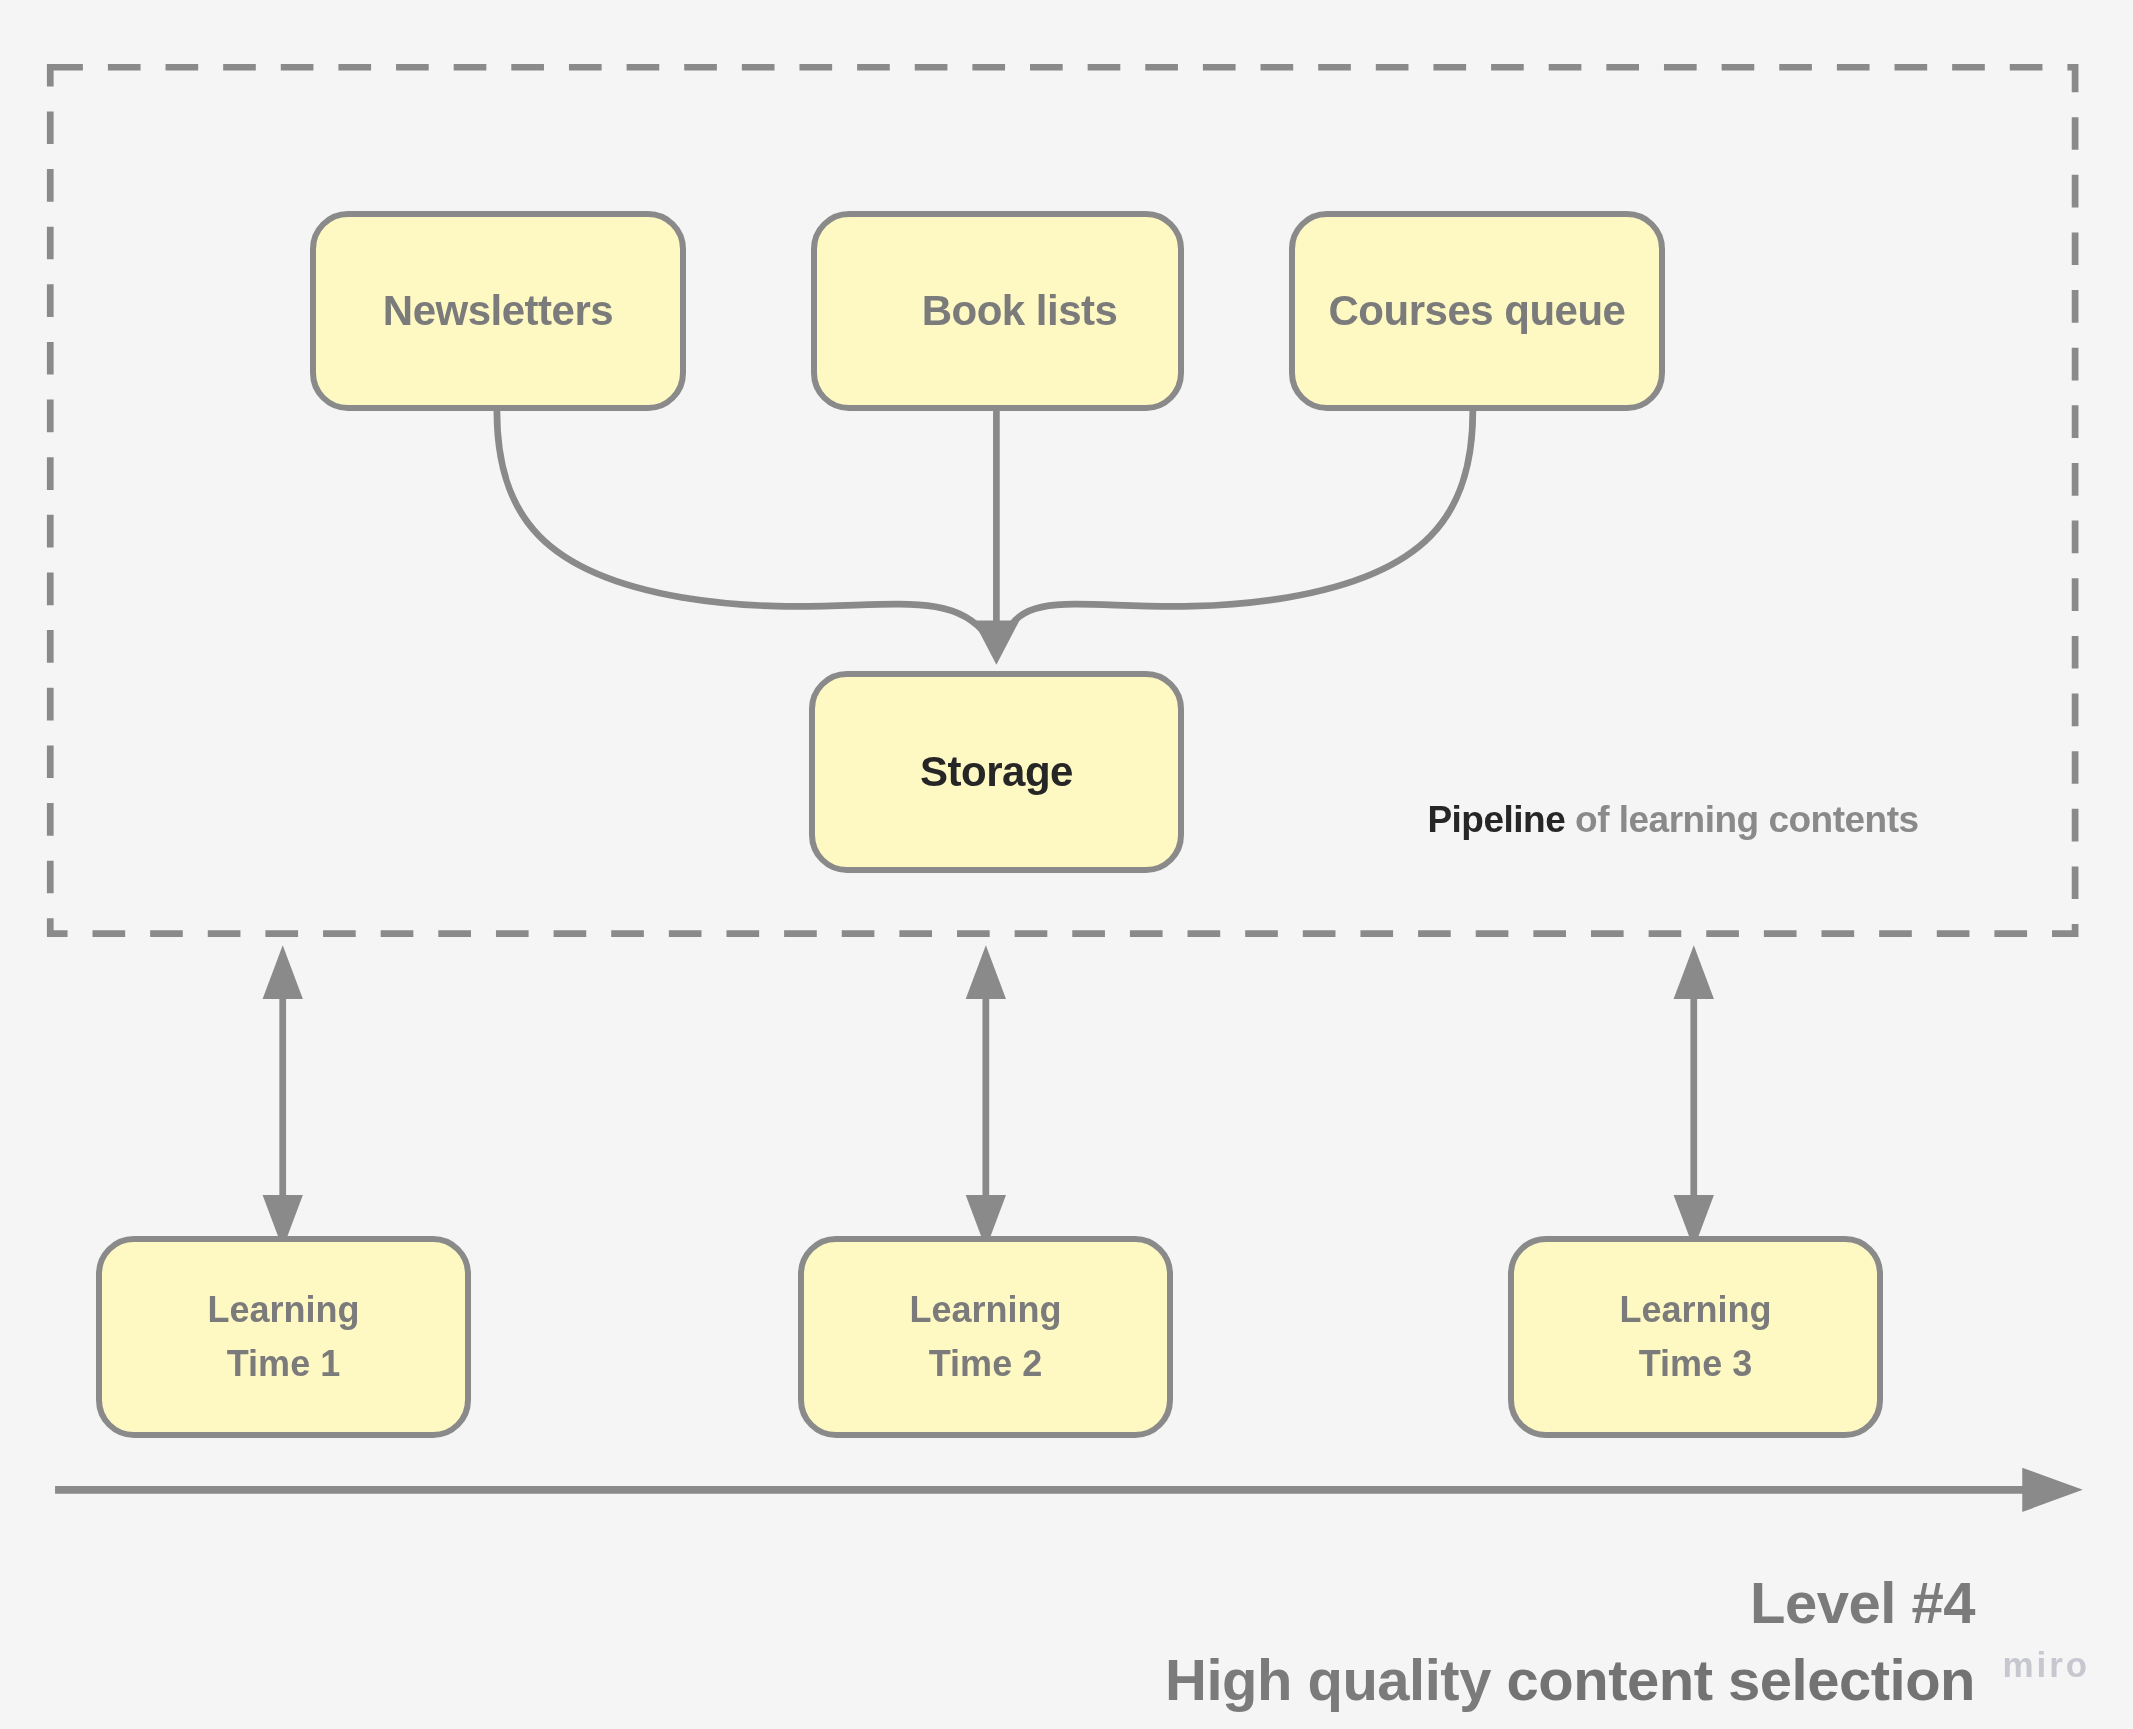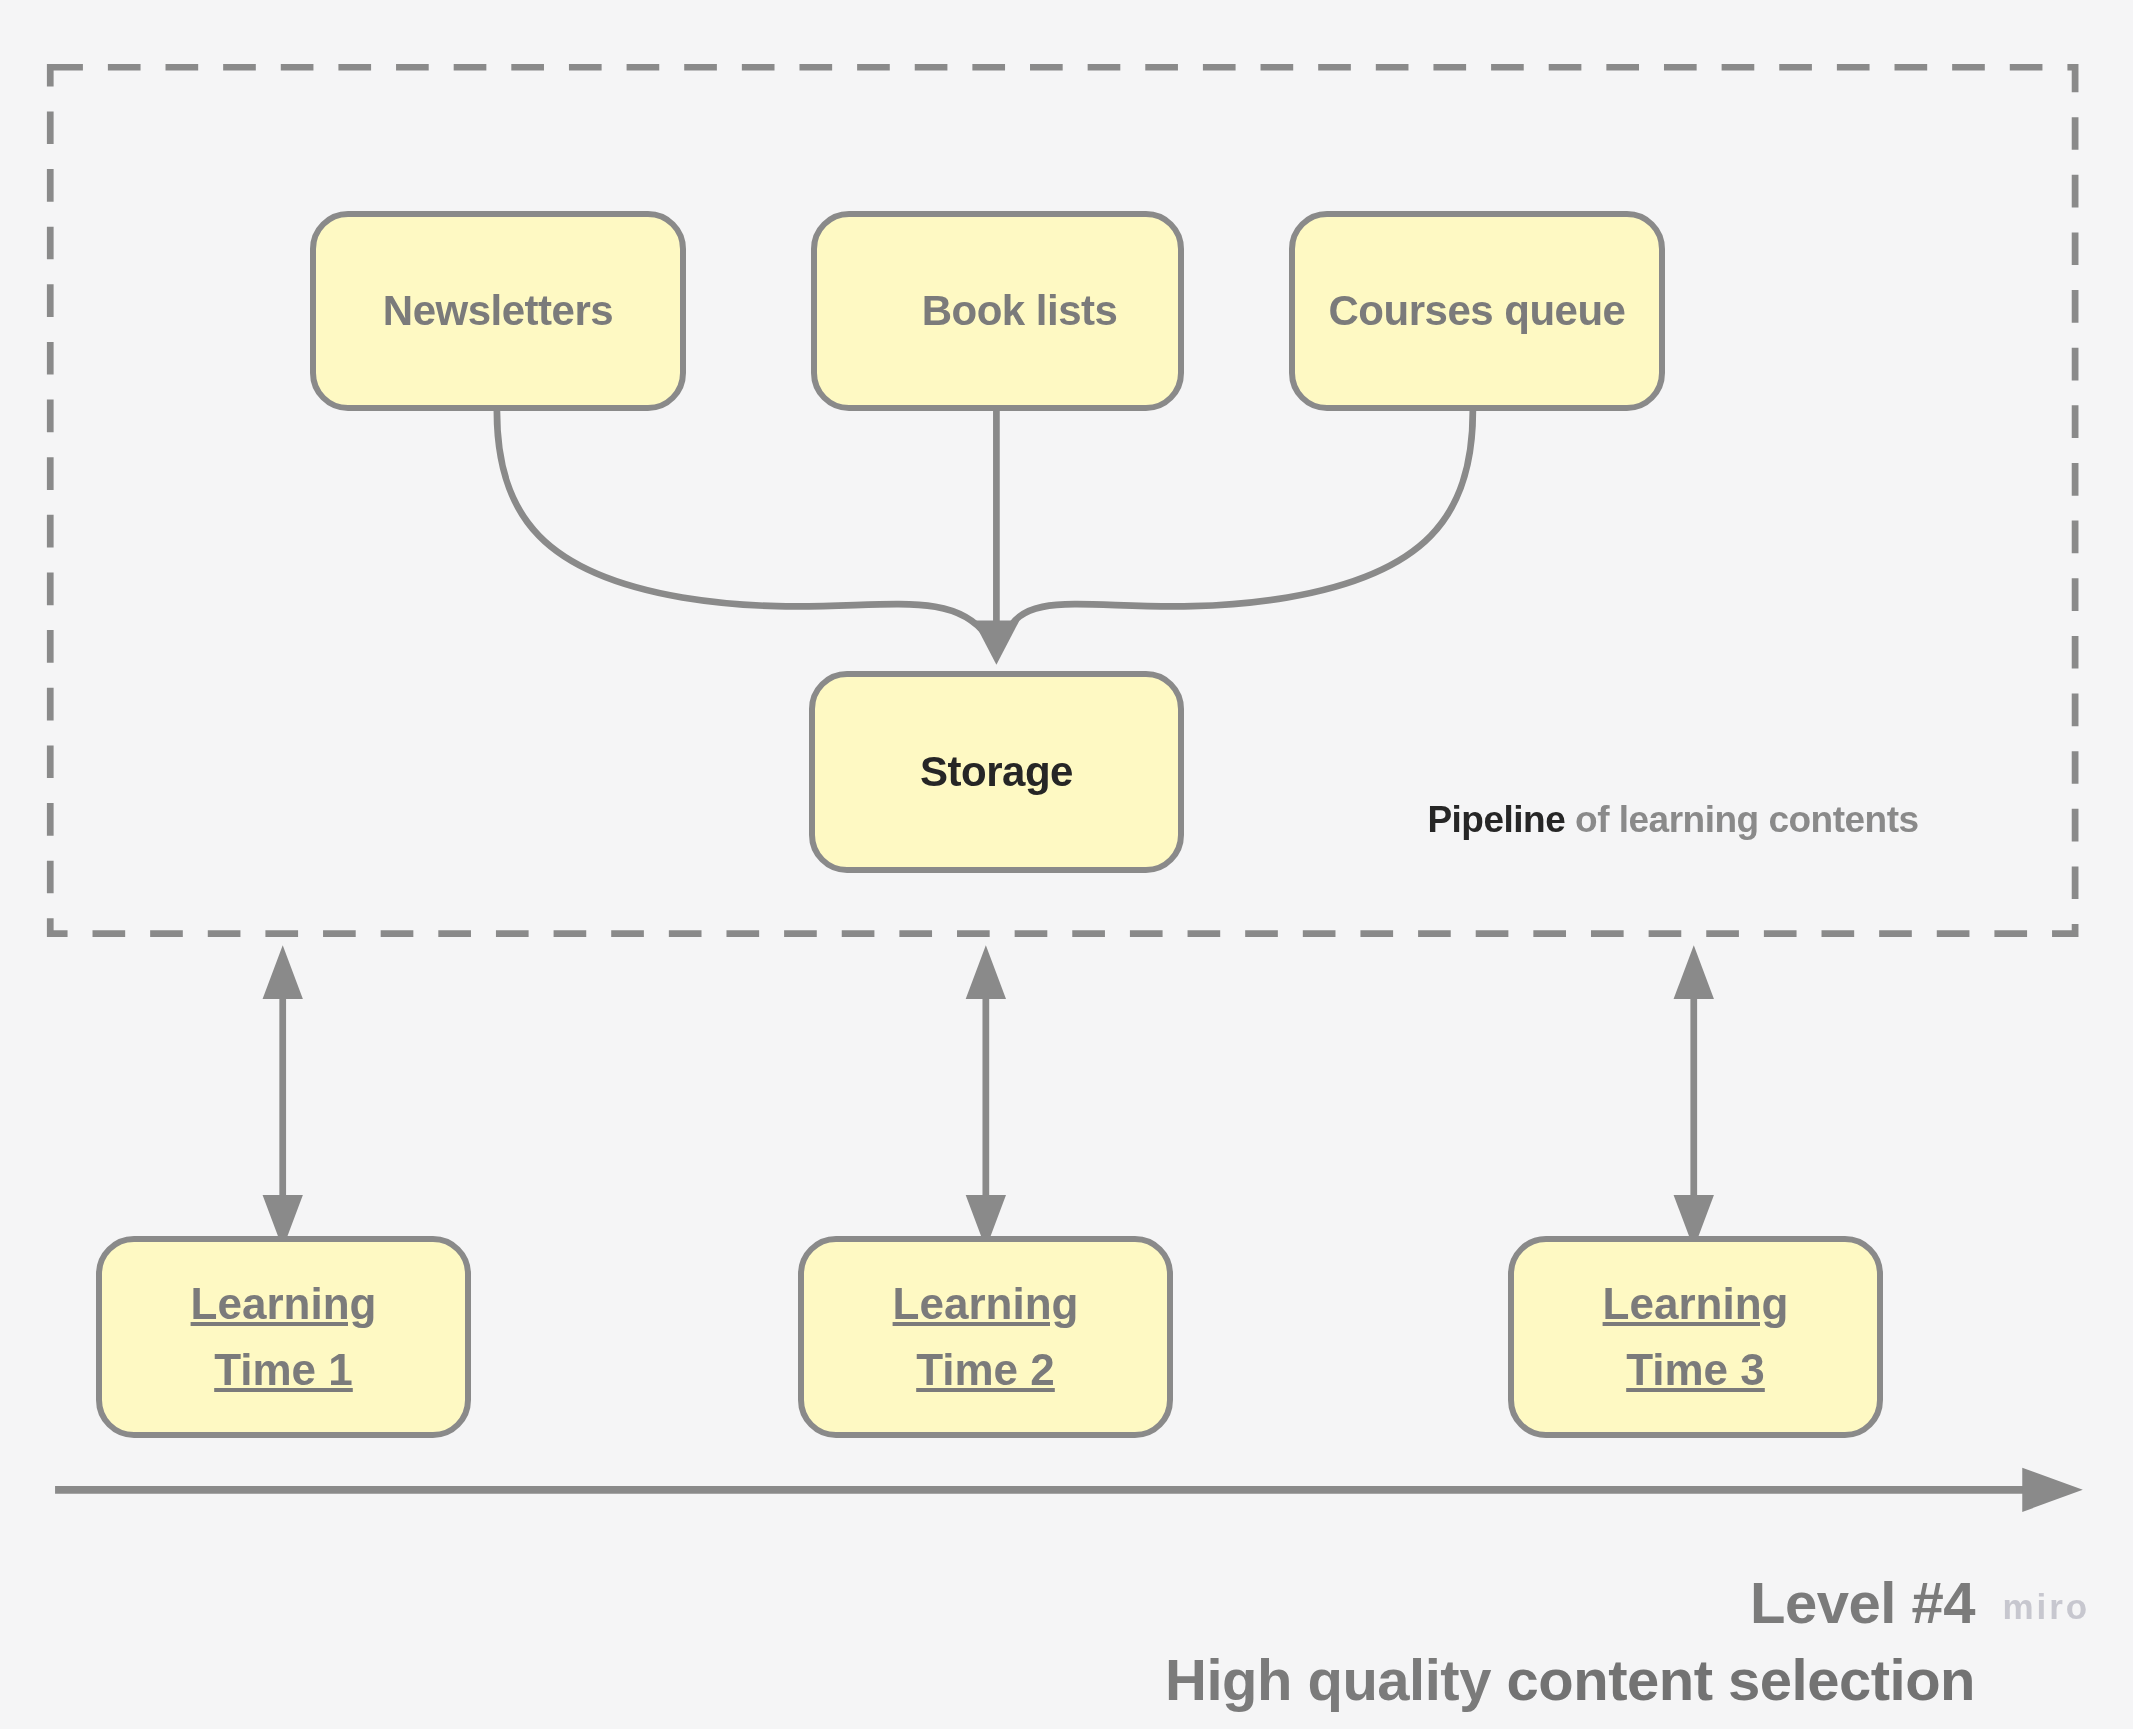--- a/index.html
+++ b/index.html
@@ -34,25 +34,24 @@
     font-weight: bold;
     font-size: 42px;
     letter-spacing: -0.5px;
     color: #7b7b7b;
     font-stretch: condensed;
   }
   .node.storage-node .label {
     color: #262626;
   }
   .node.lt-node .label {
-    font-size: 44px;
+    font-size: 36px;
     letter-spacing: 0px;
     line-height: 1.5;
     font-stretch: normal;
-    text-decoration: underline;
   }
   .caption {
     position: absolute;
     left: 1337px;
     top: 790px;
     width: 672px;
     text-align: center;
     font-weight: bold;
     font-size: 37px;
     letter-spacing: -0.5px;
@@ -72,21 +71,21 @@
     font-size: 58px;
     letter-spacing: -0.5px;
     line-height: 77px;
     font-stretch: condensed;
   }
   .footer-text .gray { color: #7b7b7b; }
   .footer-text .dark { color: #737373; }
   .watermark {
     position: absolute;
     right: 44px;
-    top: 1587px;
+    top: 1645px;
     font-size: 35px;
     font-weight: 600;
     letter-spacing: 2.9px;
     color: #c7c7cf;
   }
 </style>
 </head>
 <body>
 
 <div class="canvas">

